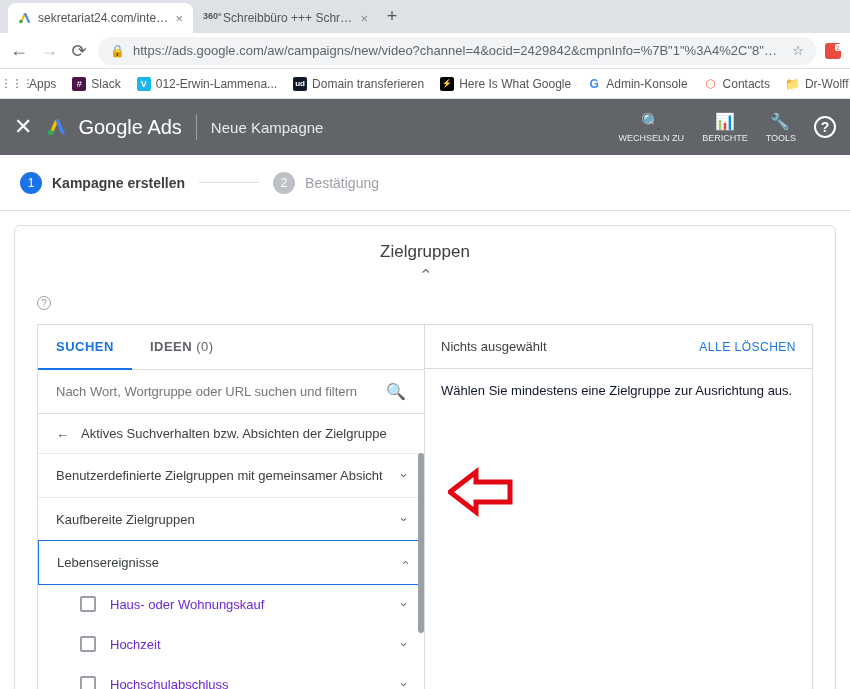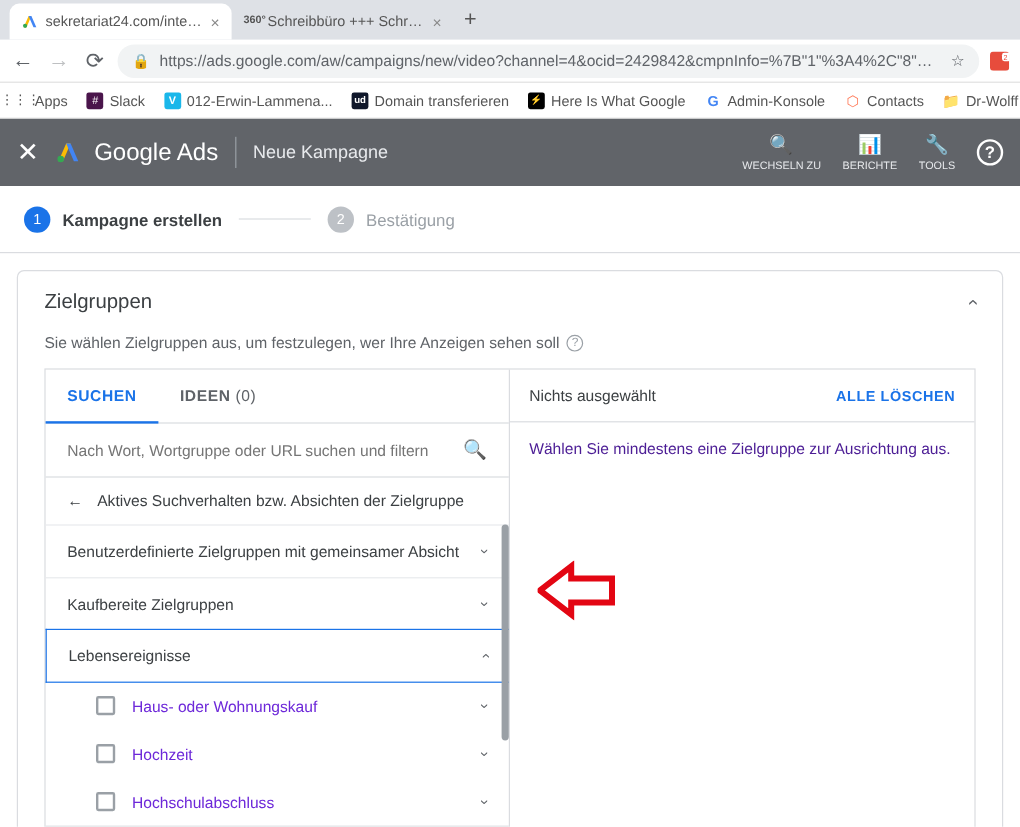--- a/index.html
+++ b/index.html
@@ -43,21 +43,21 @@
 .stepcirc { width: 22px; height: 22px; border-radius: 50%; display: flex; align-items: center; justify-content: center; font-size: 12px; color: #fff; }
 .stepcirc.active { background: #1a73e8; }
 .stepcirc.inactive { background: #bdc1c6; }
 .steplabel { margin-left: 10px; font-size: 14px; font-weight: bold; }
 .steplabel.inactive { color: #9aa0a6; font-weight: normal; }
 .stepline { width: 60px; height: 1px; background: #dadce0; margin: 0 14px; }
 
 
 .page { padding: 0 14px; }
 .card { border: 1px solid #dadce0; border-radius: 6px; margin-top: 14px; background: #fff; }
-.cardhead { display: flex; align-items: center; padding: 16px 22px; }
+.cardhead { display: flex; align-items: center; padding: 16px 22px; flex-direction: column; }
 .cardtitle { font-size: 17px; color: #3c4043; }
 .cardspacer { flex: 1; }
 .carddesc { padding: 0 22px 14px; color: #5f6368; display: flex; align-items: center; gap: 6px; }
 .qmark { width: 14px; height: 14px; border: 1px solid #9aa0a6; border-radius: 50%; display: inline-flex; align-items: center; justify-content: center; font-size: 10px; color: #9aa0a6; }
 
 
 .panels { display: flex; margin: 0 22px 22px; border: 1px solid #dadce0; }
 .leftp { width: 50%; border-right: 1px solid #dadce0; display: flex; flex-direction: column; }
 .rightp { width: 50%; padding: 0; }
 
@@ -78,22 +78,22 @@
 .grow { display: flex; align-items: center; padding: 14px 18px; border-top: 1px solid #e8eaed; font-size: 13px; color: #3c4043; }
 .grow.sel { border: 1.5px solid #1a73e8; border-left: 1.5px solid #1a73e8; border-right: none; margin: -1px 0; }
 .gchev { margin-left: auto; font-size: 13px; color: #5f6368; }
 
 .subitem { display: flex; align-items: center; padding: 12px 18px 12px 42px; font-size: 13px; color: #6d28d9; }
 .cbx { width: 16px; height: 16px; border: 2px solid #9aa0a6; border-radius: 2px; margin-right: 14px; }
 
 .addrow { display: flex; align-items: flex-start; padding: 12px 14px; gap: 8px; border-top: 1px solid #dadce0; }
 
 .righthead { display: flex; align-items: center; padding: 14px 16px; border-bottom: 1px solid #dadce0; gap: 36px; }
-.rightclear { color: #1a73e8; font-size: 12px; font-weight: bold; letter-spacing: 0.5px; }
-.rightbody { padding: 14px 16px; color: #4c1d95; font-size: 13px; }
+.rightclear { color: #1a73e8; font-size: 12px; font-weight: normal; letter-spacing: 0.5px; }
+.rightbody { padding: 14px 16px; color: #0f172a; font-size: 13px; }
 
 
 .redarrow { position: absolute; left: 448px; top: 467px; }
 
 .chev::before { content: "›"; display: inline-block; transform: rotate(90deg); }
 .chevup::before { content: "›"; display: inline-block; transform: rotate(-90deg); }
 </style>
 </head>
 <body>
 
@@ -208,21 +208,20 @@
 </div>
 
 <div class="page">
   <div class="card">
     <div class="cardhead">
       <span class="cardtitle">Zielgruppen</span>
       <div class="cardspacer"></div>
       <span style="font-size:16px;color:#5f6368;"><span class="chevup"></span></span>
     </div>
     <div class="carddesc">
-      <span>Sie wählen Zielgruppen aus, um festzulegen, wer Ihre Anzeigen sehen soll</span>
       <span class="qmark">?</span>
     </div>
 
     <div class="panels">
 
       <div class="leftp">
         <div class="tabsrow">
           <div class="ptab active"><span>SUCHEN</span></div>
           <div class="ptab"><span>IDEEN</span> <span class="cnt">(0)</span></div>
         </div>

